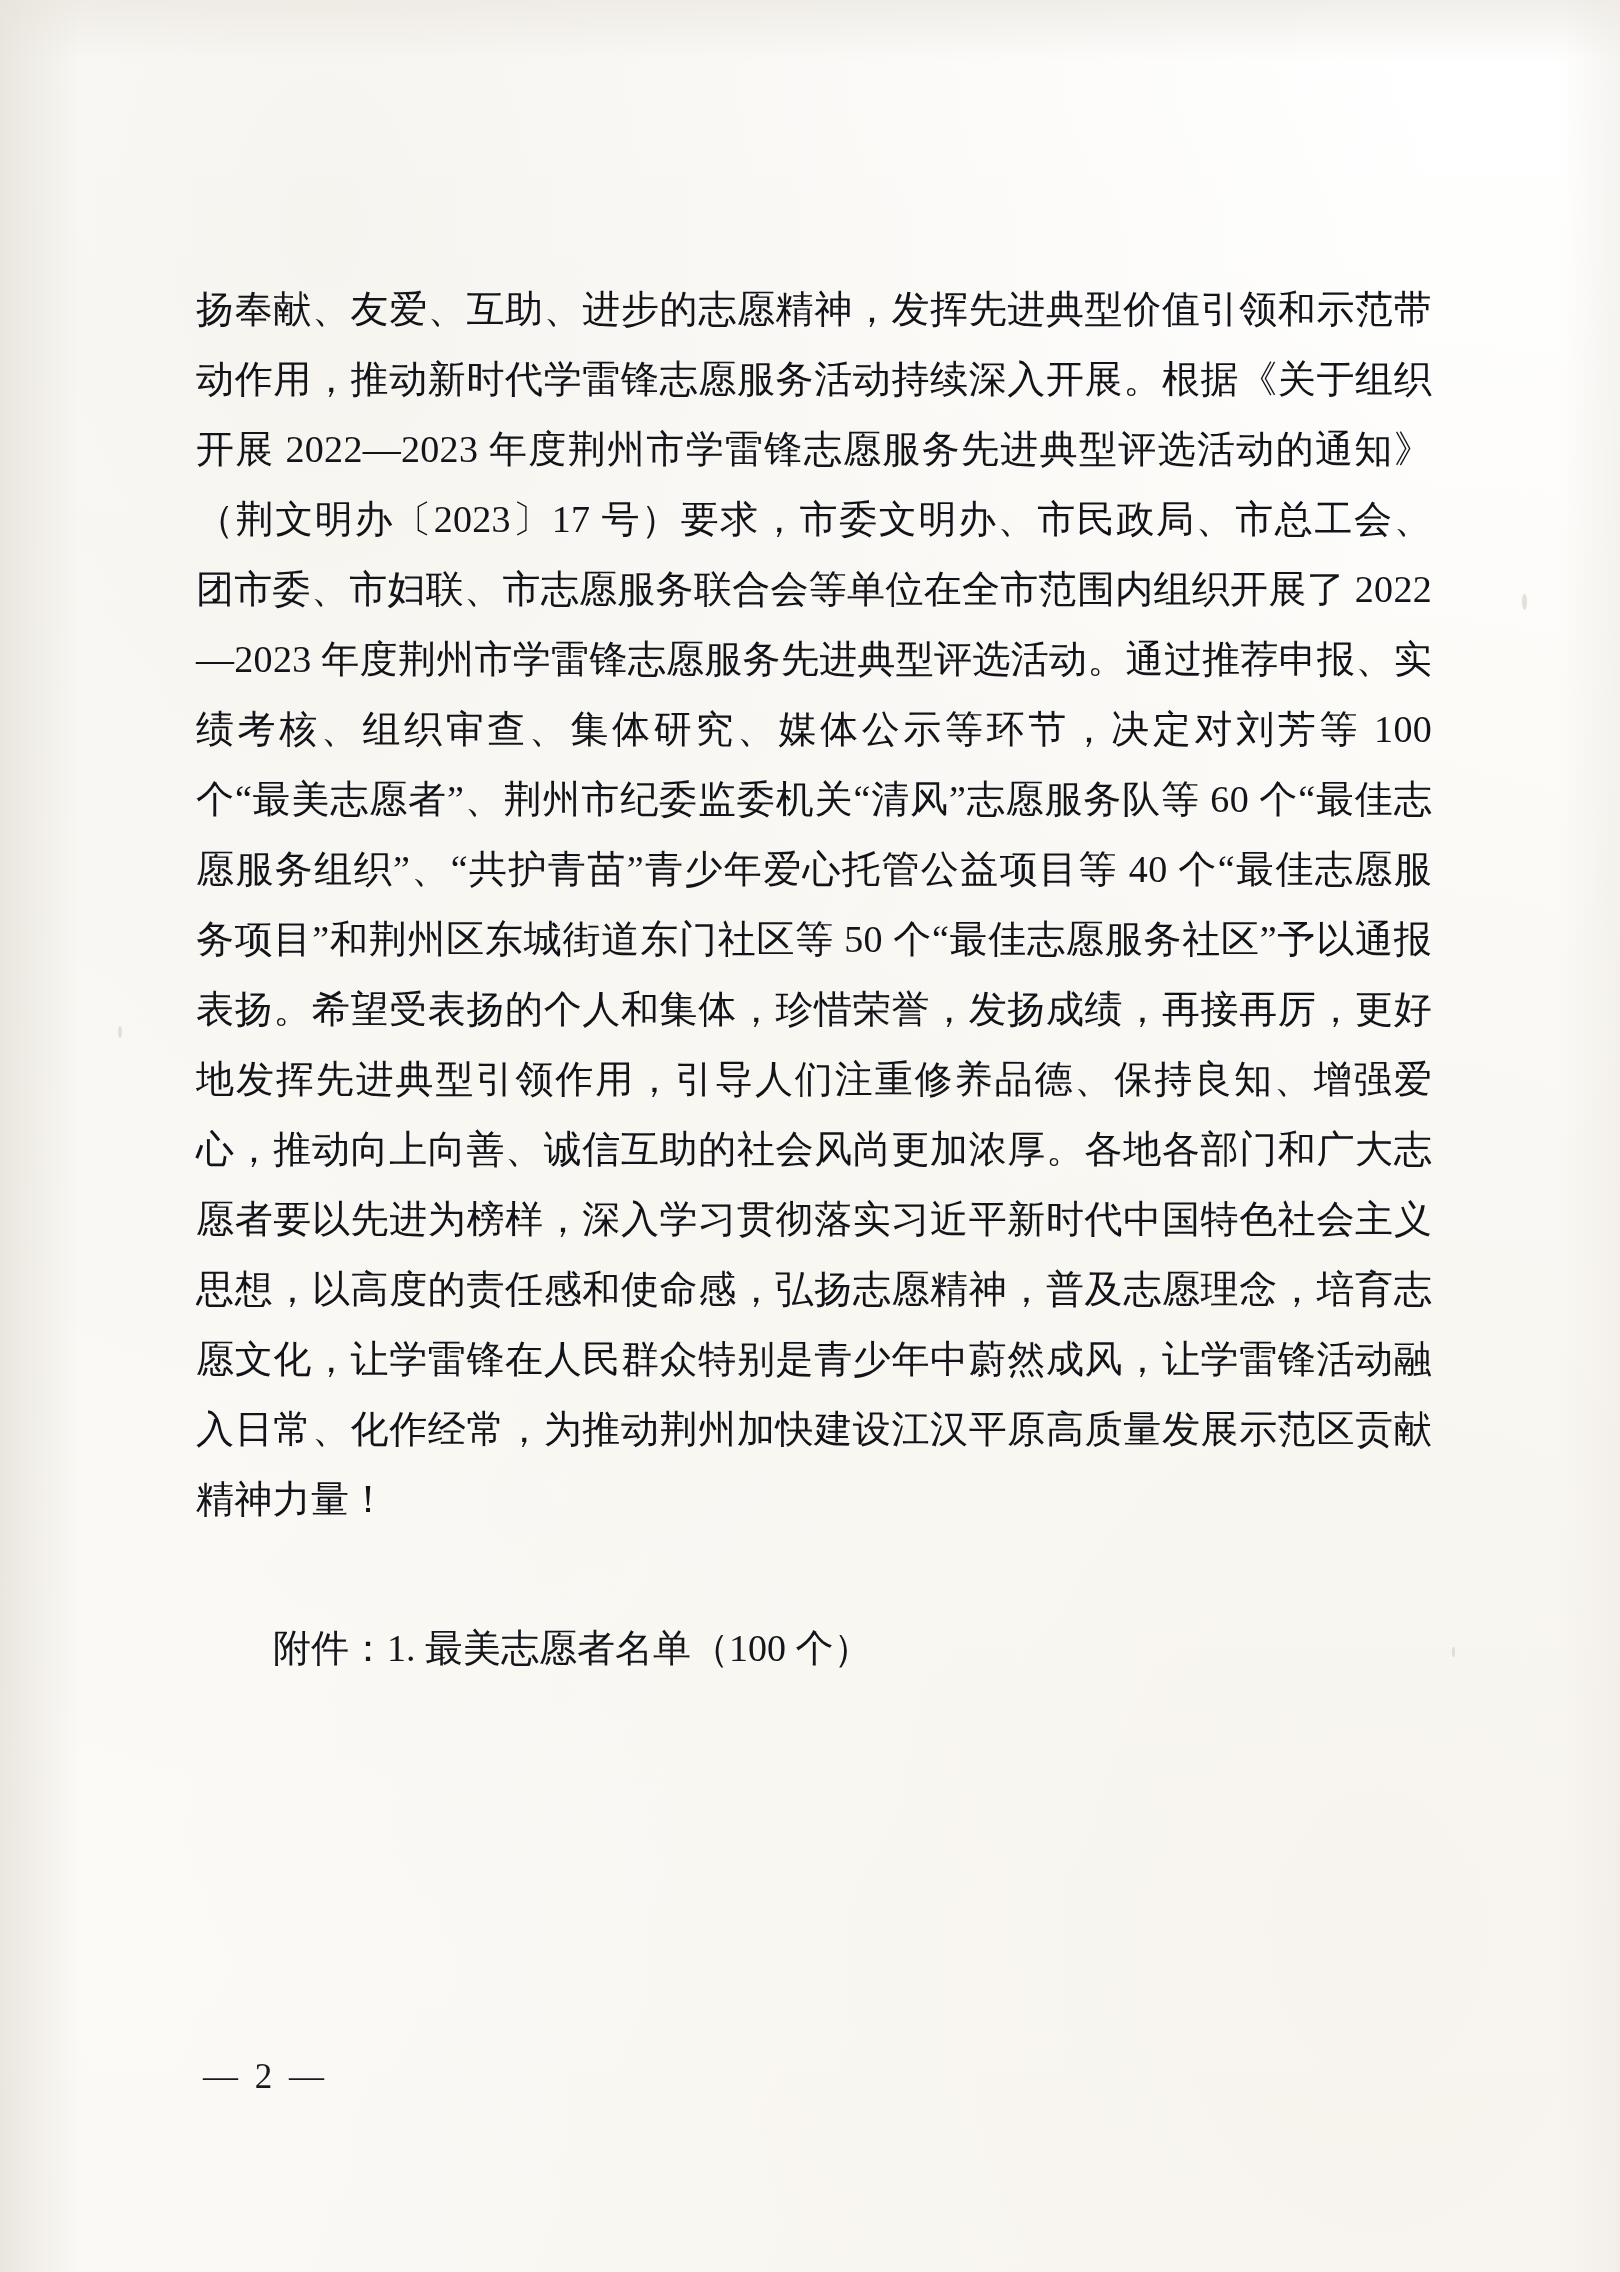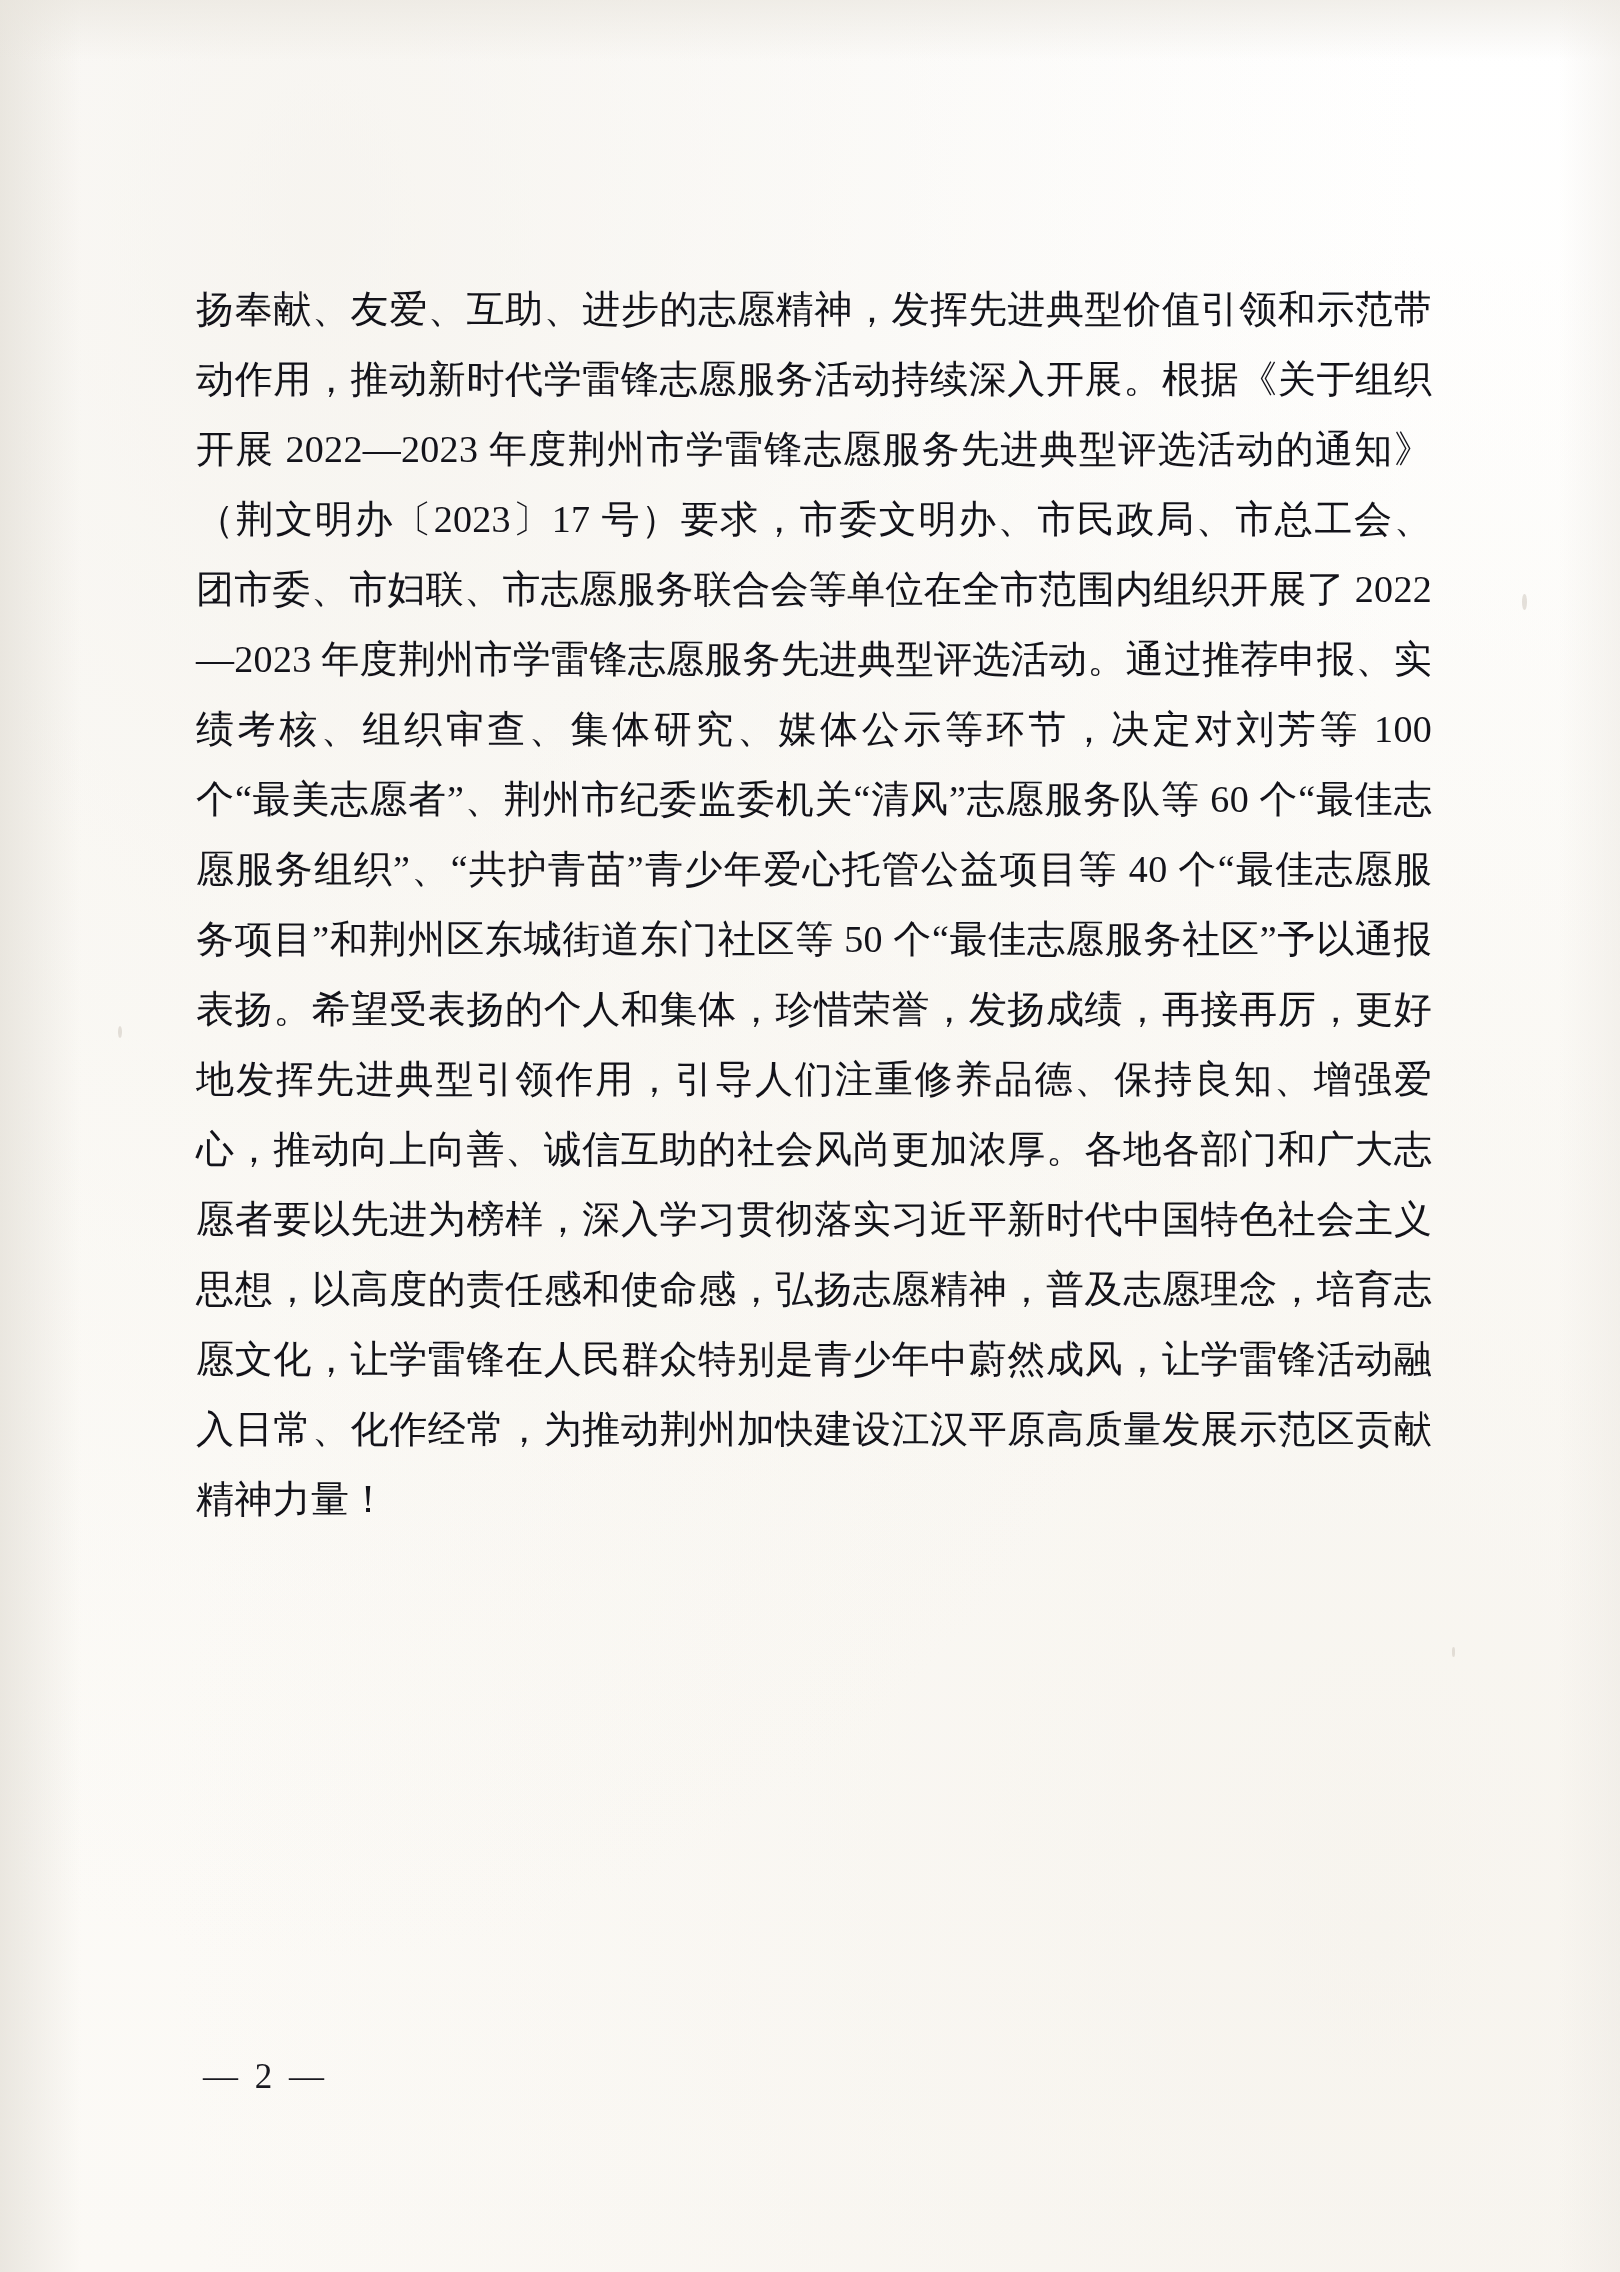--- a/index.html
+++ b/index.html
@@ -105,17 +105,18 @@
   <div class="scan-edge-top"></div>
   <div class="scan-edge-right"></div>
 
   <div class="speck" style="left:1522px; top:594px; width:4.7px; height:16px;"></div>
   <div class="speck" style="left:118px; top:1026px; width:4px; height:12px;"></div>
   <div class="speck" style="left:1452px; top:1647px; width:3.4px; height:9.5px;"></div>
 
   <div class="content">
     <p class="body-text">扬奉献、友爱、互助、进步的志愿精神，发挥先进典型价值引领和示范带动作用，推动新时代学雷锋志愿服务活动持续深入开展。根据《关于组织开展 2022—2023 年度荆州市学雷锋志愿服务先进典型评选活动的通知》（荆文明办〔2023〕17 号）要求，市委文明办、市民政局、市总工会、团市委、市妇联、市志愿服务联合会等单位在全市范围内组织开展了 2022—2023 年度荆州市学雷锋志愿服务先进典型评选活动。通过推荐申报、实绩考核、组织审查、集体研究、媒体公示等环节，决定对刘芳等 100 个“最美志愿者”、荆州市纪委监委机关“清风”志愿服务队等 60 个“最佳志愿服务组织”、“共护青苗”青少年爱心托管公益项目等 40 个“最佳志愿服务项目”和荆州区东城街道东门社区等 50 个“最佳志愿服务社区”予以通报表扬。希望受表扬的个人和集体，珍惜荣誉，发扬成绩，再接再厉，更好地发挥先进典型引领作用，引导人们注重修养品德、保持良知、增强爱心，推动向上向善、诚信互助的社会风尚更加浓厚。各地各部门和广大志愿者要以先进为榜样，深入学习贯彻落实习近平新时代中国特色社会主义思想，以高度的责任感和使命感，弘扬志愿精神，普及志愿理念，培育志愿文化，让学雷锋在人民群众特别是青少年中蔚然成风，让学雷锋活动融入日常、化作经常，为推动荆州加快建设江汉平原高质量发展示范区贡献精神力量！</p>
 
+    <p class="attachment-block">附件：1. 最美志愿者名单（100 个）</p>
   </div>
 
   <div class="page-number">— 2 —</div>
 </div>
 
 
 </body></html>

